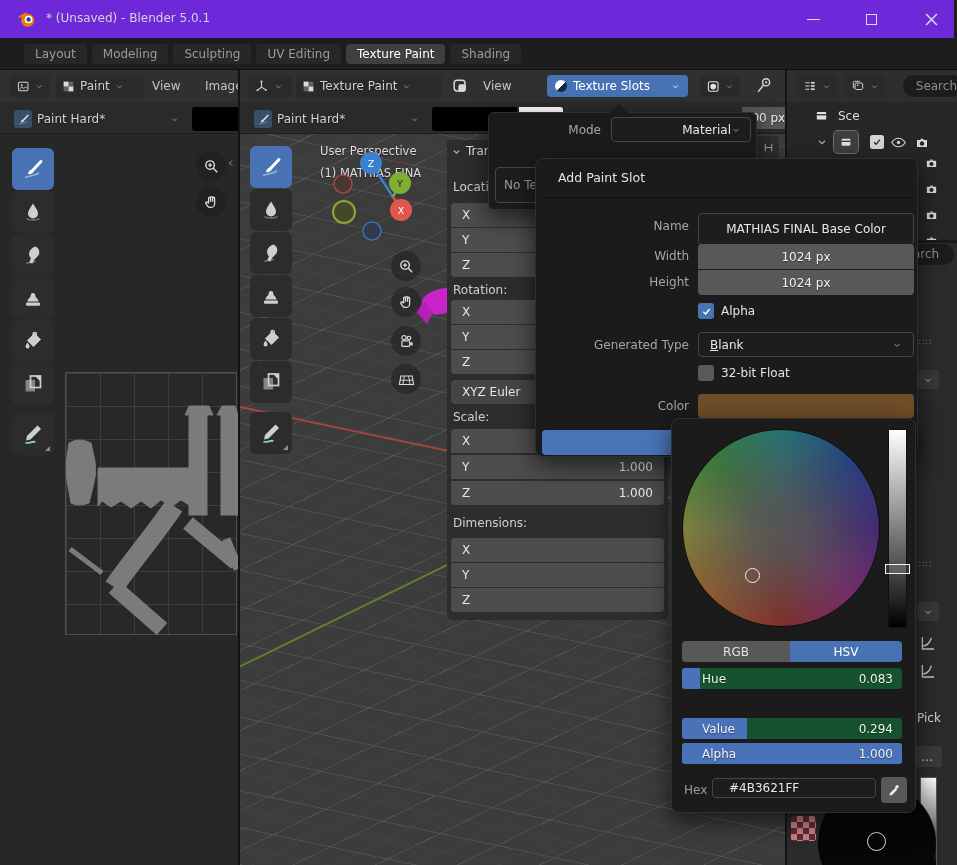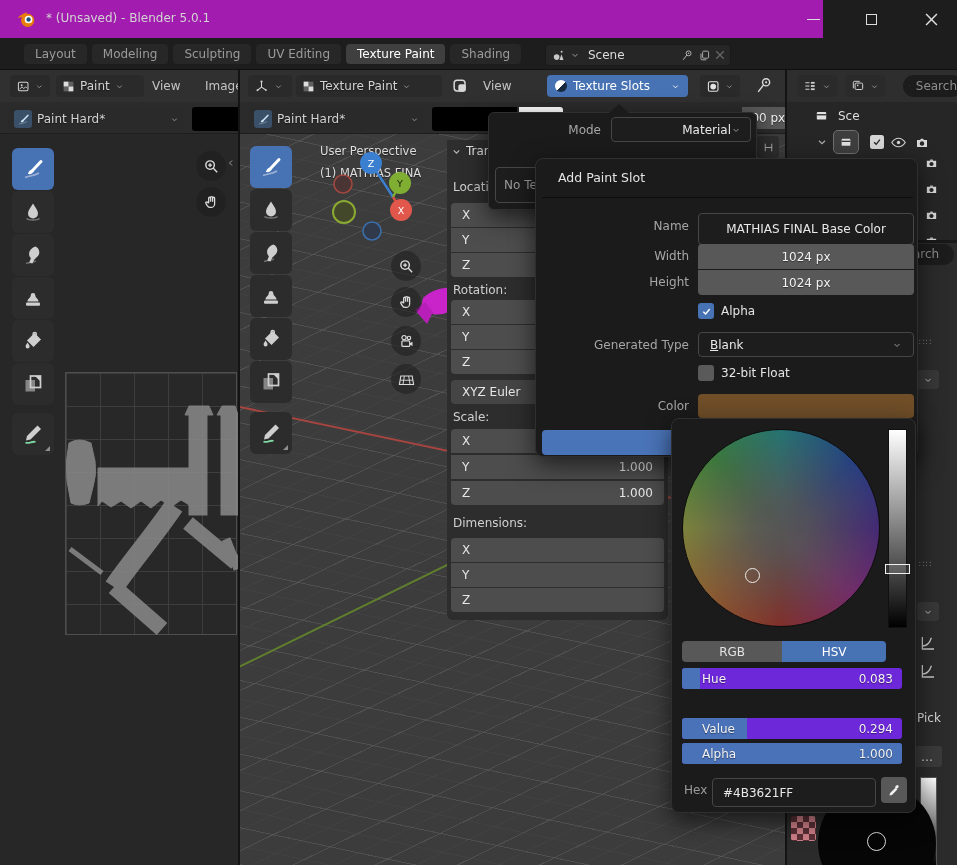--- a/index.html
+++ b/index.html
@@ -24,21 +24,21 @@
   .nrow{position:absolute;left:4px;width:213px;height:24px;background:#4d4d4d;color:#e6e6e6;
     display:flex;align-items:center;justify-content:space-between;padding:0 11px}
   .sect{position:absolute;color:#d0d0d0}
   .popup{position:absolute;background:#1b1b1b;border:1px solid #2f2f2f;border-radius:8px;
     box-shadow:0 8px 24px rgba(0,0,0,.6)}
   .fieldlbl{position:absolute;width:150px;text-align:right;color:#a6a6a6}
   .txtfield{position:absolute;background:#1d1d1d;border:1px solid #464646;border-radius:4px;
     color:#e8e8e8;display:flex;align-items:center;justify-content:center}
   .vslider{position:absolute;background:#585858;color:#f2f2f2;display:flex;align-items:center;justify-content:center}
   .cb{position:absolute;width:16px;height:16px;border-radius:3px}
-  .pslider{position:absolute;left:10px;width:220px;height:21px;background:#6d28d9;border-radius:3px;overflow:hidden;color:#f2f2f2}
+  .pslider{position:absolute;left:10px;width:220px;height:21px;background:#14532d;border-radius:3px;overflow:hidden;color:#f2f2f2}
   .pfill{position:absolute;left:0;top:0;bottom:0;background:#4a72b8}
   .pstxt{position:absolute;inset:0;display:flex;align-items:center;justify-content:space-between;padding:0 9px 0 20px}
   .ul::first-letter{text-decoration:underline}
   .grip{color:#767676;font-size:9px;letter-spacing:1px}
   .chevbtn{position:absolute;width:22px;height:19px;background:#383838;border-radius:3px;
     display:flex;align-items:center;justify-content:center;color:#bbb}
   svg.ic{display:block}
 </style>
 </head>
 <body>
@@ -170,21 +170,21 @@
       </symbol>
     <symbol id="sym-tannotate" viewBox="0 0 24 24">
         <path d="M16.5 3.5l3.5 3.5L9.5 17.5l-4.5 1 1-4.5z" fill="currentColor"></path>
         <path d="M4.5 20.5c3.5 1.8 6.5-1.8 10-.5" stroke="#7fd6a0" stroke-width="1.8" fill="none"></path>
       </symbol>
   </defs>
 </svg>
 
 <div id="stage">
 
-  <div class="i flex" style="left:0;top:0;width:823px;height:38px;background:#a21caf">
+  <div class="i flex" style="left:0;top:0;width:954px;height:38px;background:#6d28d9">
     <svg class="ic i" style="left:15px;top:9px" width="21" height="21" viewBox="0 0 24 24">
       <path d="M3 10c3-3 8-6 11-6l-4 5z" fill="#e87d0d"></path>
       <circle cx="14.5" cy="13" r="7.5" fill="#e87d0d"></circle>
       <circle cx="15.5" cy="12" r="4.4" fill="#fff"></circle>
       <circle cx="15.5" cy="12" r="2.5" fill="#1b4e7a"></circle>
     </svg>
     <span class="i" style="left:46px;top:11px;color:#d4d4d4">* (Unsaved) - Blender 5.0.1</span>
     <div class="i flex" style="left:790px;top:0;width:46px;height:38px;justify-content:center">
       <div style="width:13px;border-top:1.6px solid #dcdcdc"></div>
     </div>
@@ -199,38 +199,20 @@
   </div>
 
   <div class="i" style="left:0;top:38px;width:957px;height:32px;background:#1d1d1d;border-bottom:1px solid #101010">
     <div class="i flex" style="left:24px;top:6px">
       <div class="tab">Layout</div>
       <div class="tab">Modeling</div>
       <div class="tab">Sculpting</div>
       <div class="tab">UV Editing</div>
       <div class="tab active">Texture Paint</div>
       <div class="tab">Shading</div>
-    </div>
-    <div class="i flex" style="left:545px;top:6px;width:186px;height:22px;background:#262626;border:1px solid #1a1a1a;border-radius:4px;padding:0 5px;gap:4px">
-      <svg class="ic" width="15" height="15" viewBox="0 0 24 24" color="#c8c8c8">
-          <use href="#sym-sceneico"></use>
-        </svg>
-      <svg class="ic" width="10" height="10" viewBox="0 0 24 24" color="#999">
-          <use href="#sym-chev"></use>
-        </svg>
-      <span style="flex:1;color:#dcdcdc;padding-left:4px">Scene</span>
-      <svg class="ic" width="13" height="13" viewBox="0 0 24 24" color="#b5b5b5">
-          <use href="#sym-pin"></use>
-        </svg>
-      <svg class="ic" width="13" height="13" viewBox="0 0 24 24" color="#b5b5b5">
-          <use href="#sym-copy"></use>
-        </svg>
-      <svg width="10" height="10" viewBox="0 0 12 12">
-          <path d="M1.5 1.5l9 9M10.5 1.5l-9 9" stroke="#666" stroke-width="1.6"></path>
-        </svg>
     </div>
   </div>
 
   <div class="i" style="left:0;top:70px;width:240px;height:795px;background:#272727;overflow:hidden;border-right:2px solid #141414">
     <div class="i" style="left:0;top:0;width:240px;height:32px;background:#303030"></div>
     <div class="i" style="left:0;top:32px;width:240px;height:32px;background:#2b2b2b;border-bottom:1px solid #1e1e1e"></div>
     <div class="i dd" style="left:10px;top:5px;width:40px;height:22px">
       <svg class="ic" width="15" height="15" viewBox="0 0 24 24">
           <use href="#sym-pic"></use>
         </svg>
@@ -686,21 +668,21 @@
   </div>
 
   <div class="popup" style="left:671px;top:418px;width:245px;height:395px;z-index:50">
     <div class="i" style="left:10px;top:10px;width:198px;height:198px;border-radius:50%;border:1px solid #101010;
       background:radial-gradient(circle at 50% 50%,rgba(104,104,104,1) 0%,rgba(104,104,104,.85) 20%,rgba(104,104,104,0) 72%),
       conic-gradient(from 0deg,#0b9694,#1f4fc0 13%,#5b2bb0 25%,#a82a96 37%,#c03028 50%,#bf6c22 63%,#97a425 75%,#2f9d33 88%,#0b9694 100%);
       filter:saturate(.7) brightness(.82)"></div>
     <div class="i" style="left:73px;top:149px;width:15px;height:15px;border-radius:50%;border:1.6px solid #ededed"></div>
     <div class="i" style="left:216px;top:10px;width:19px;height:199px;background:linear-gradient(#ffffff,#000000);border:1px solid #101010"></div>
     <div class="i" style="left:213px;top:145px;width:25px;height:10px;border:1.6px solid #f0f0f0;background:rgba(255,255,255,.12)"></div>
-    <div class="i flex" style="left:10px;top:222px;width:204px;height:21px;border-radius:4px;overflow:hidden">
+    <div class="i flex" style="left:10px;top:222px;width:220px;height:21px;border-radius:4px;overflow:hidden">
       <div class="flex" style="width:108px;height:100%;background:#585858;justify-content:center;color:#e2e2e2">RGB</div>
       <div class="flex" style="width:112px;height:100%;background:#4772b3;justify-content:center;color:#fff">HSV</div>
     </div>
     <div class="pslider" style="top:249px">
       <div class="pfill" style="width:8.3%"></div>
       <div class="pstxt ts">
           <span>Hue</span>
           <span>0.083</span>
         </div>
     </div>
@@ -712,21 +694,21 @@
         </div>
     </div>
     <div class="pslider" style="top:324px">
       <div class="pfill" style="width:100%"></div>
       <div class="pstxt ts">
           <span>Alpha</span>
           <span>1.000</span>
         </div>
     </div>
     <span class="i" style="left:12px;top:364px;color:#9c9c9c">Hex</span>
-    <div class="txtfield" style="left:40px;top:359px;width:164px;height:29px;justify-content:flex-start;padding:0 10px">#4B3621FF</div>
+    <div class="txtfield" style="left:40px;top:359px;width:164px;height:20px;justify-content:flex-start;padding:0 16px">#4B3621FF</div>
     <div class="i flex" style="left:209px;top:358px;width:26px;height:26px;background:#585858;border-radius:4px;justify-content:center">
       <svg class="ic" width="15" height="15" viewBox="0 0 24 24" color="#f0f0f0">
           <use href="#sym-dropper"></use>
         </svg>
     </div>
   </div>
 
 </div>
 
 </body></html>

